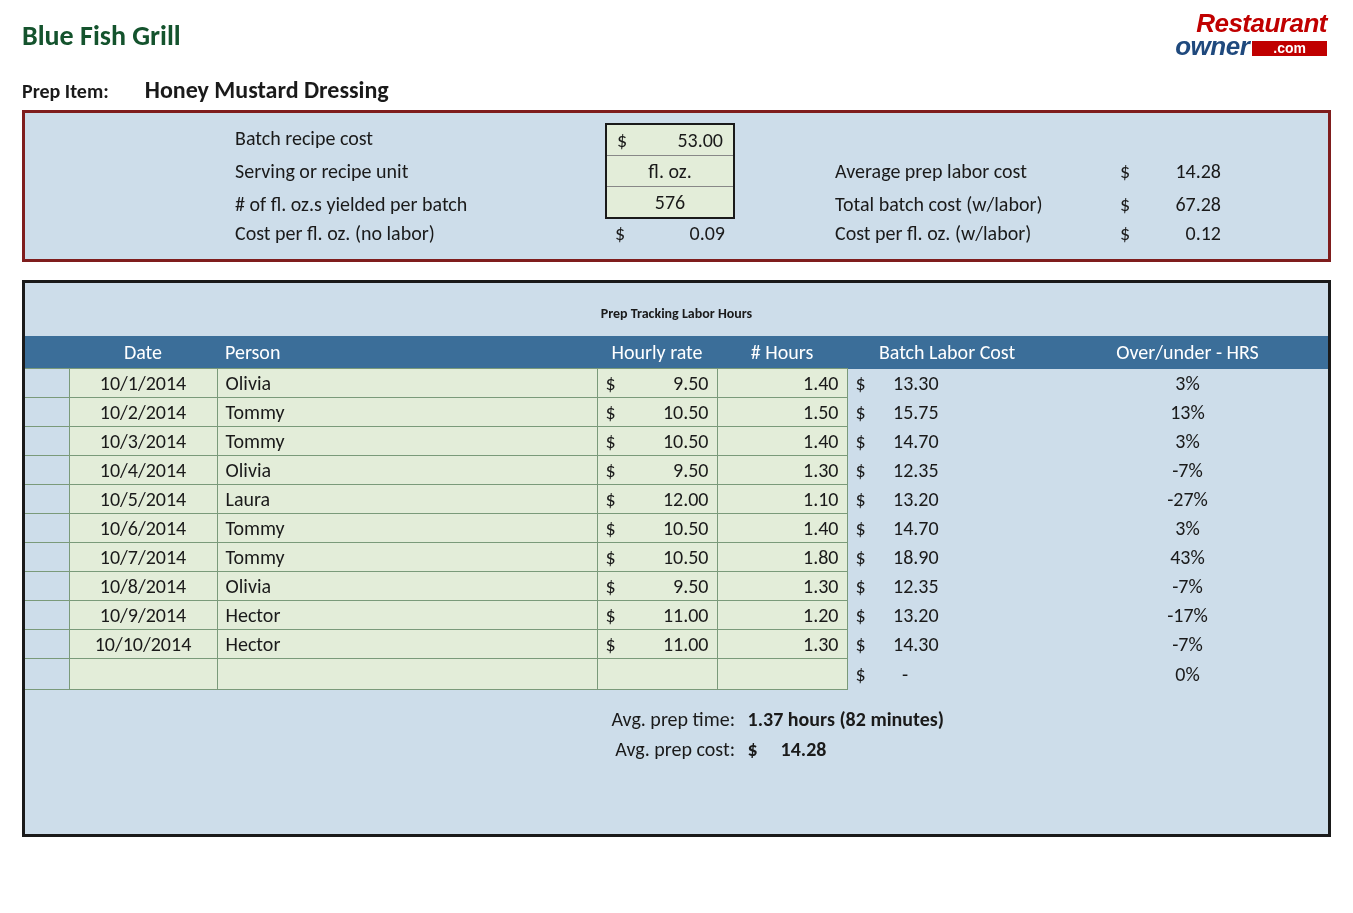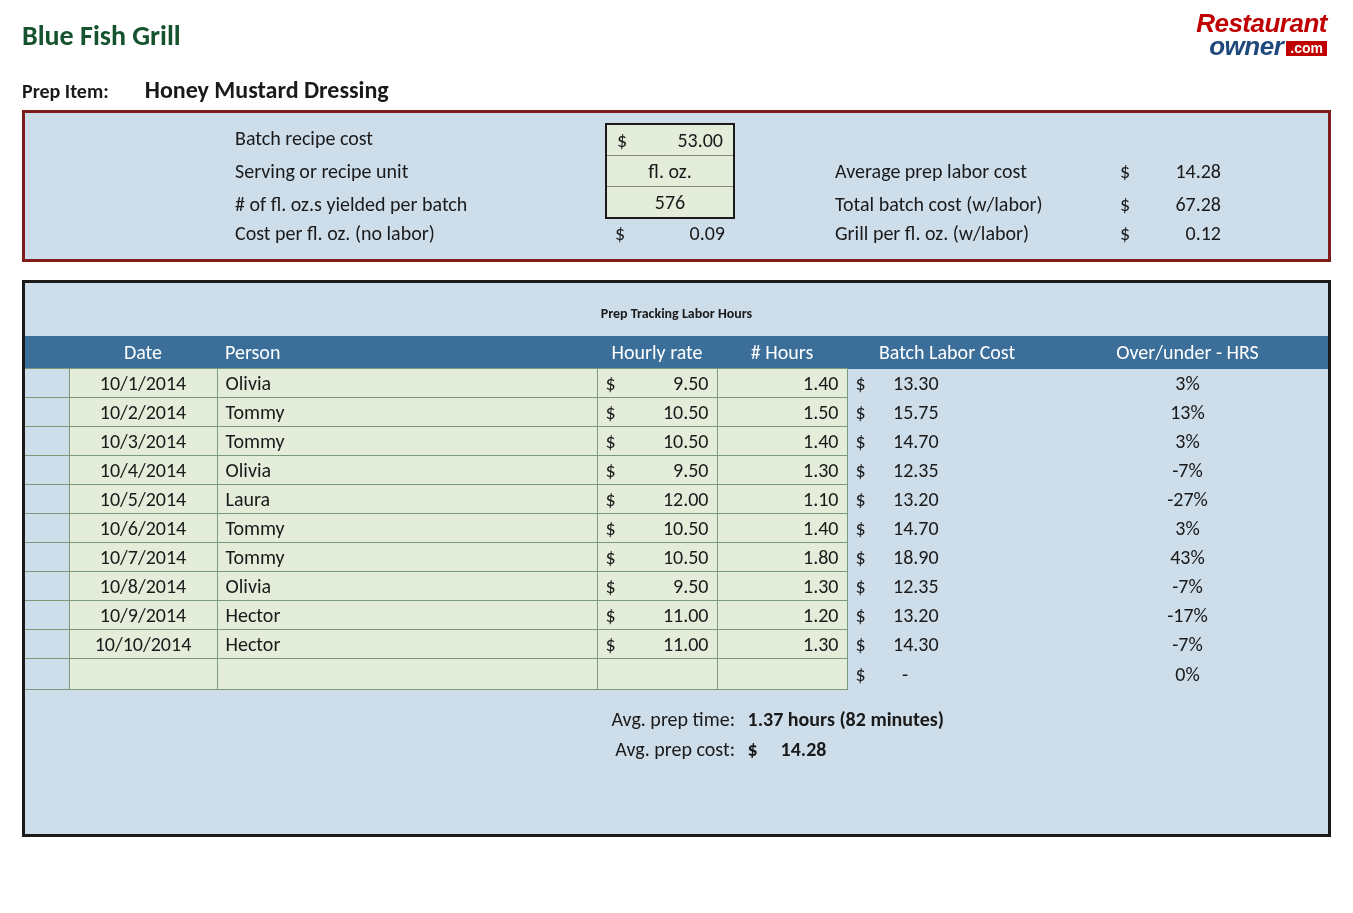--- a/index.html
+++ b/index.html
@@ -30,21 +30,21 @@
     top: 12px;
     right: 26px;
     text-align: right;
     line-height: 0.9;
     font-family: Arial, sans-serif;
   }
   .logo .l1 { color: #c00000; font-weight: 900; font-style: italic; font-size: 26px; letter-spacing: -0.5px;}
   .logo .l2 { color: #1f497d; font-weight: 900; font-style: italic; font-size: 26px; letter-spacing: -0.5px;}
   .logo .com {
     display: inline-block; background: #c00000; color: #fff;
-    font-size: 14px; font-weight: bold; padding: 1px 4px; margin-left: 3px;
+    font-size: 14px; font-weight: bold; padding: 1px 21px; margin-left: 3px;
     vertical-align: 2px; font-style: normal;
   }
 
   .panel {
     border: 3px solid #7f1d1d;
     background: #cdddea;
     padding: 10px 0 14px 0;
     position: relative;
     margin-bottom: 18px;
   }
@@ -181,21 +181,21 @@
     <div class="dollar">$</div>
     <div class="rnum">67.28</div>
 
     <div class="spacer"></div>
     <div class="label">Cost per fl. oz. (no labor)</div>
     <div class="money-col">
       <span>$</span>
       <span>0.09</span>
     </div>
     <div class="spacer"></div>
-    <div class="label">Grill per fl. oz. (w/labor)</div>
+    <div class="label">Cost per fl. oz. (w/labor)</div>
     <div class="dollar">$</div>
     <div class="rnum">0.12</div>
   </div>
 </div>
 
 <div class="panel2">
   <div class="p2-title">Prep Tracking Labor Hours</div>
   <table class="labor">
     <colgroup>
       <col class="stub">

